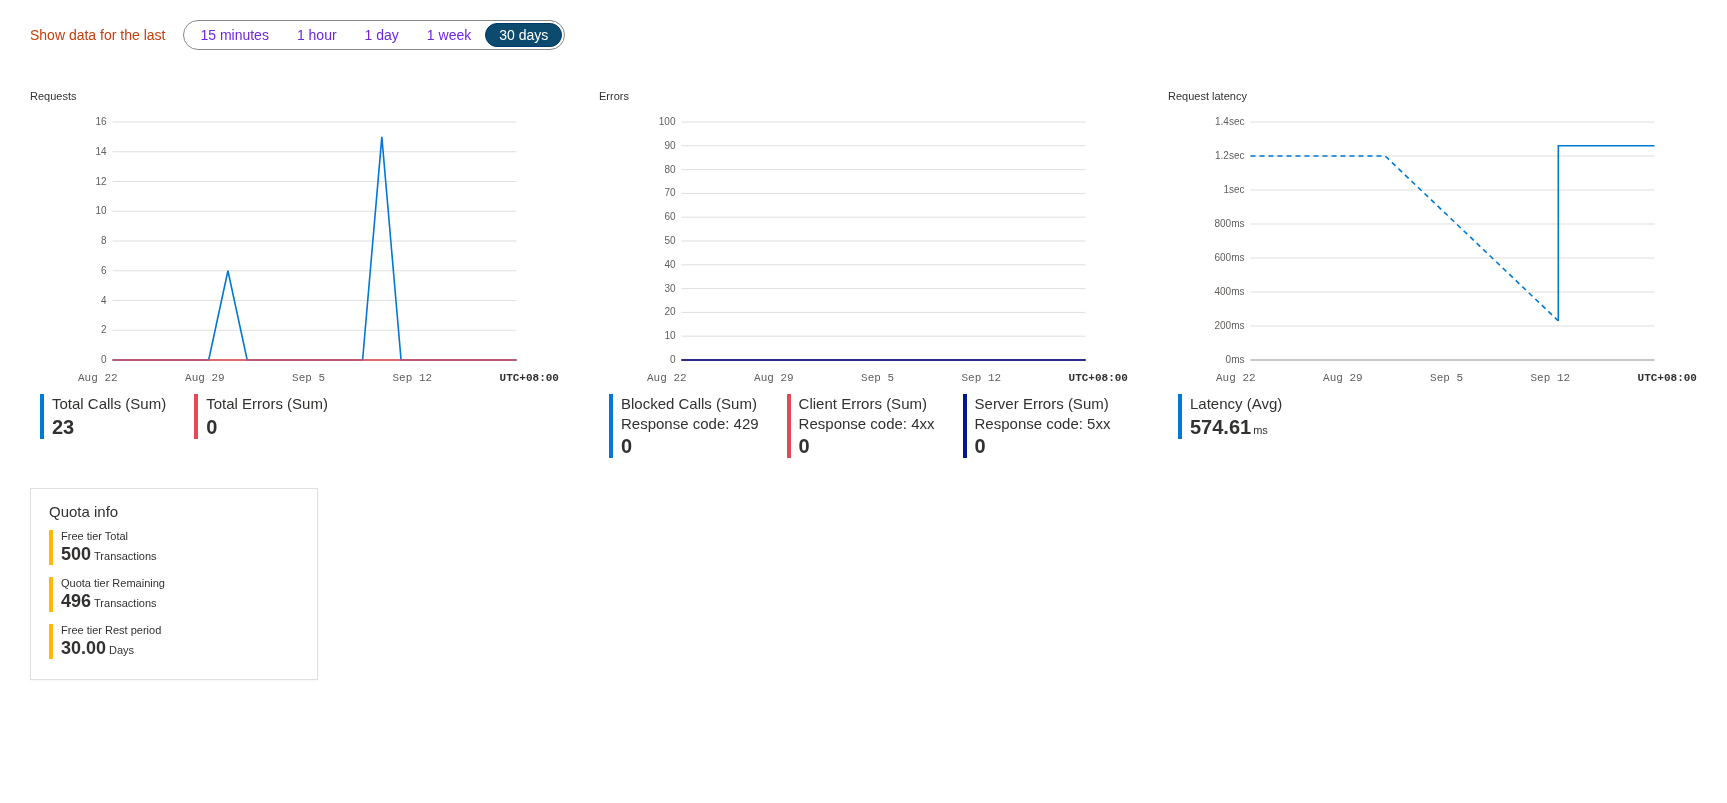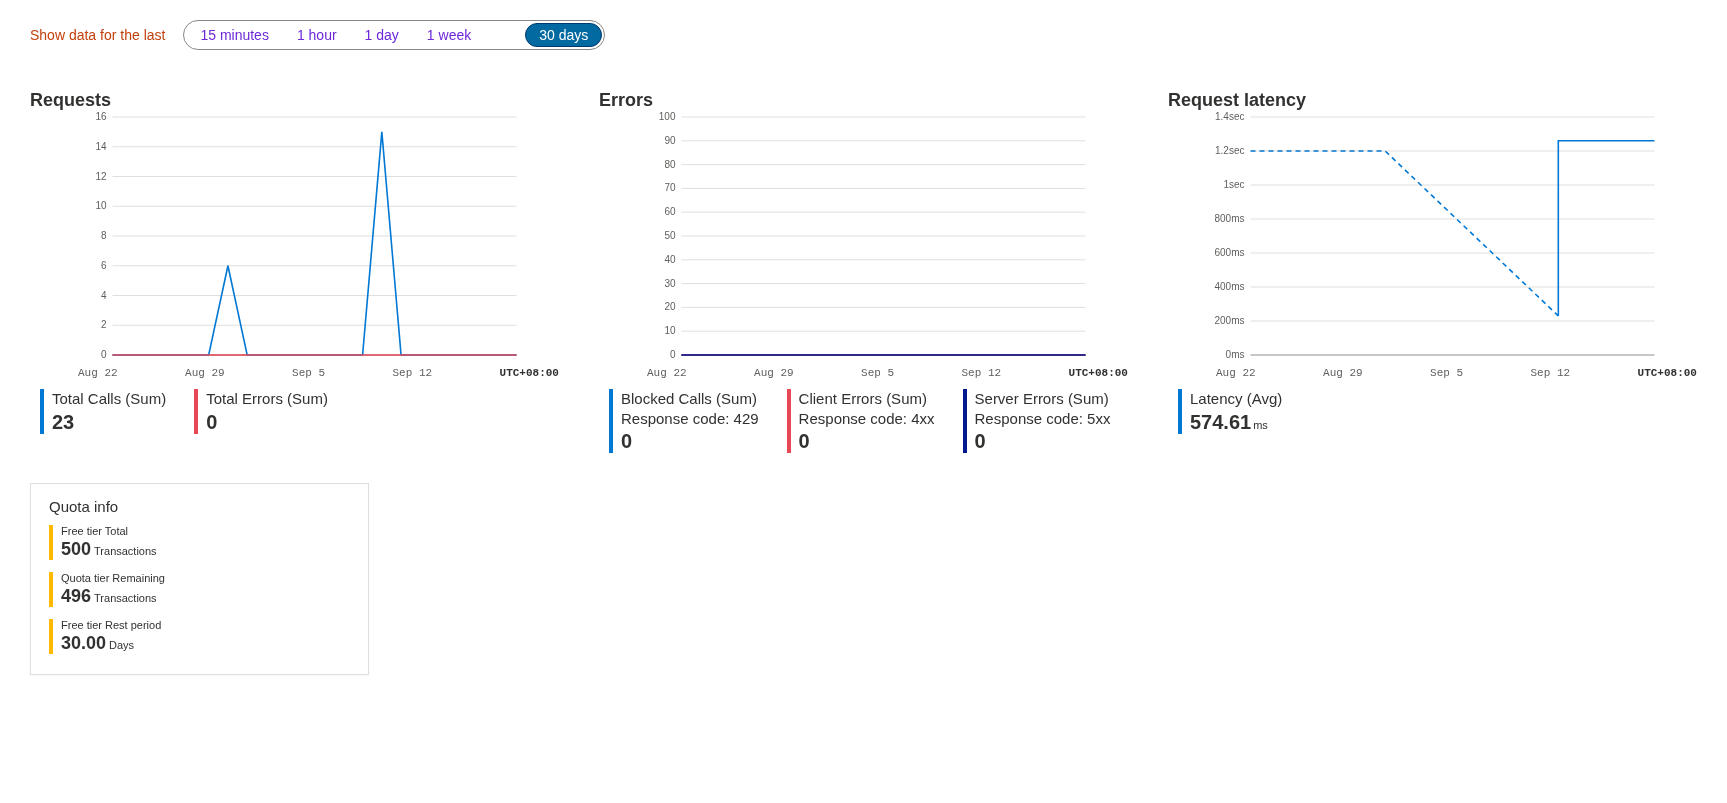--- a/index.html
+++ b/index.html
@@ -26,35 +26,35 @@
     padding: 2px;
   }
   .pill {
     padding: 4px 14px;
     font-size: 14px;
     color: #6d28d9;
     cursor: pointer;
     border-radius: 16px;
   }
   .pill.selected {
-    background: #0369a1;
+    background: #0c4a6e;
     color: #fff;
     border: 1px solid #003a6b;
     padding: 3px 13px;
-    margin-left: 40px;
   }
   .charts-row {
     display: flex;
     gap: 40px;
     margin-bottom: 30px;
   }
   .chart-card { flex: 1; min-width: 0; }
   .chart-title {
-    font-size: 18px;
-    font-weight: 700;
+    font-size: 11px;
+    font-weight: 400;
+    margin-bottom: 14px;
   }
   .chart-area { position: relative; }
   .chart-svg { display: block; }
   .x-labels {
     display: flex;
     justify-content: space-between;
     padding-left: 48px;
     font-size: 11px;
     color: #605e5c;
     margin-top: 6px;
@@ -64,21 +64,21 @@
   .x-labels span { flex: 0 0 auto; }
   .tz { font-weight: 600; color: #323130; }
   .legend-row { display: flex; gap: 28px; margin-top: 10px; padding-left: 10px; }
   .legend-item { display: flex; gap: 8px; }
   .legend-bar { width: 4px; align-self: stretch; }
   .legend-text-small { font-size: 15px; color: #323130; line-height: 1.3; }
   .legend-value { font-size: 20px; font-weight: 700; margin-top: 2px; }
   .legend-unit { font-size: 11px; font-weight: 400; margin-left: 2px; }
   .quota-card {
     border: 1px solid #e1dfdd;
-    width: 339px;
+    width: 288px;
     padding: 14px 18px 20px 18px;
     box-shadow: 0 1px 2px rgba(0,0,0,0.04);
   }
   .quota-title { font-size: 15px; margin-bottom: 10px; }
   .quota-item { display: flex; gap: 8px; margin-bottom: 12px; }
   .quota-item:last-child { margin-bottom: 0; }
   .quota-bar { width: 4px; background: #ffb900; align-self: stretch; }
   .quota-label { font-size: 11px; }
   .quota-value { font-size: 18px; font-weight: 700; margin-top: 2px; }
   .quota-unit { font-size: 11px; font-weight: 400; margin-left: 3px; }

